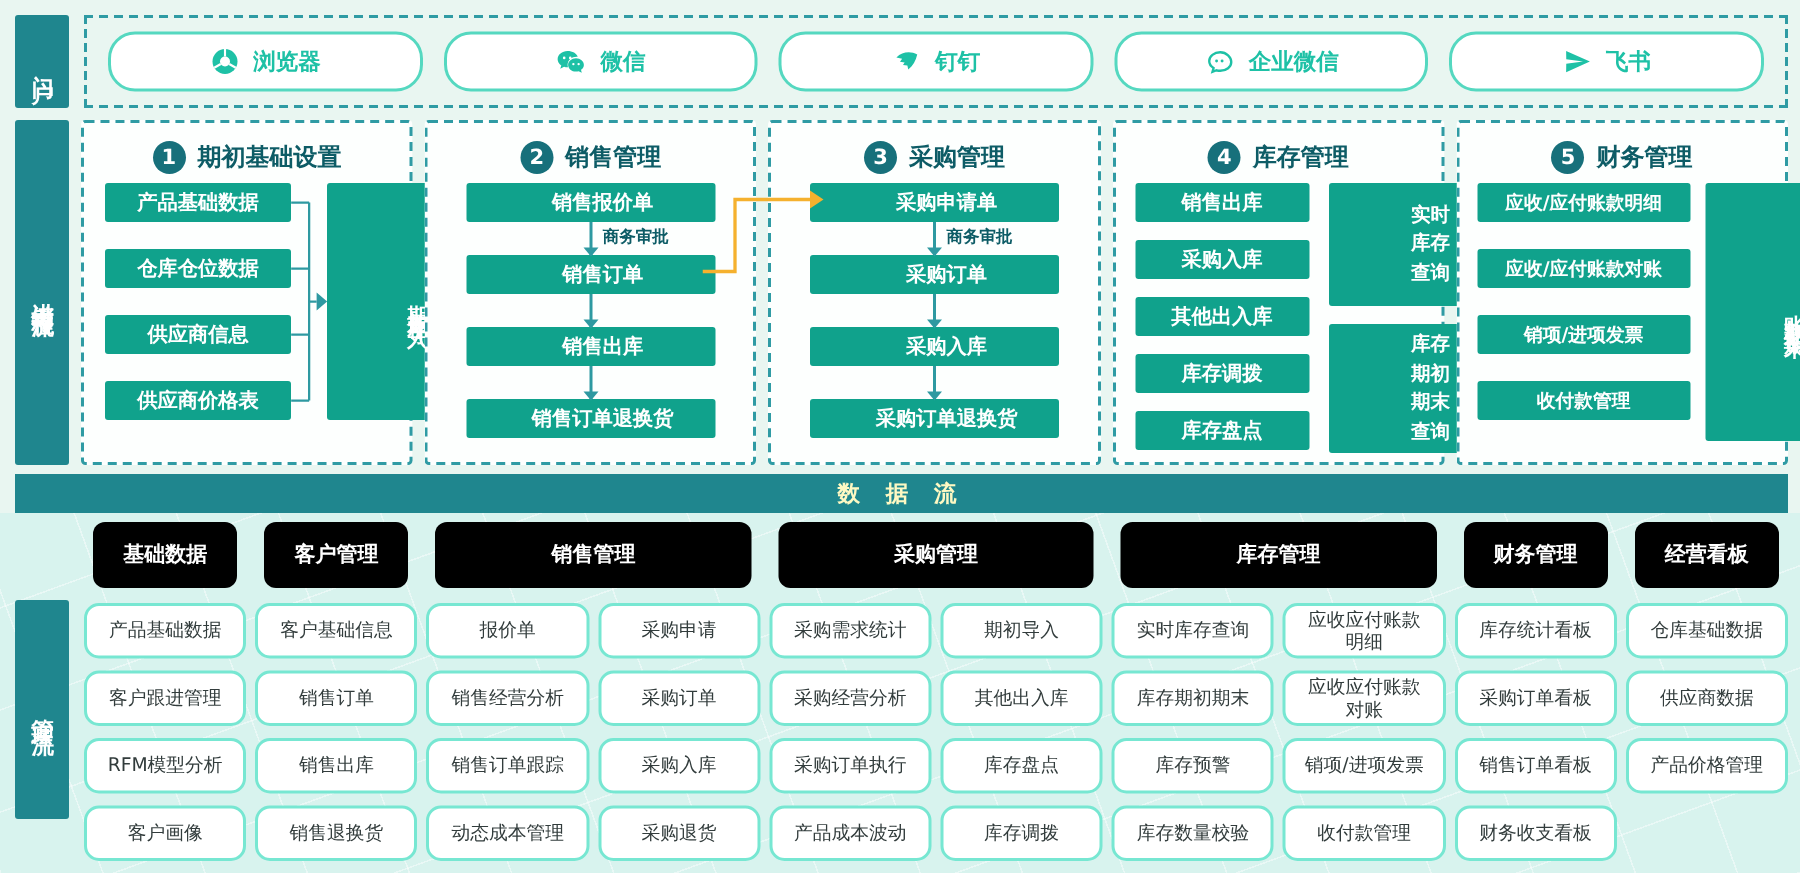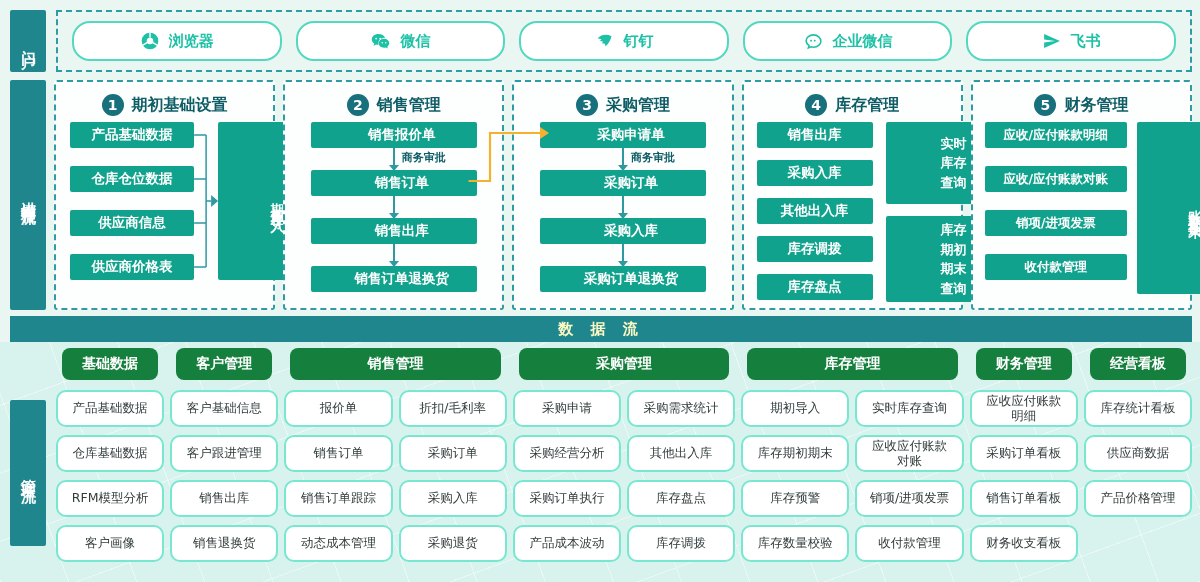--- a/index.html
+++ b/index.html
@@ -63,21 +63,21 @@
 
   
   .bottom-bg{position:absolute;left:0;top:342px;width:1200px;height:240px;background:#d8f3ee;
       background-image:
         repeating-linear-gradient(70deg, rgba(255,255,255,.45) 0 1px, transparent 1px 64px),
         repeating-linear-gradient(-20deg, rgba(255,255,255,.45) 0 1px, transparent 1px 64px);}
   .mgmt{position:absolute;left:10px;top:348px;width:1182px;height:226px;z-index:3;}
   .mg-label{position:absolute;left:0;top:52px;height:146px;}
   .mg-grid{position:absolute;left:46px;top:0;width:1136px;display:grid;
       grid-template-columns:repeat(10,1fr);column-gap:6px;row-gap:8px;}
-  .mg-head{height:32px;background:#15803d;color:#fff;font-weight:bold;font-size:14px;
+  .mg-head{height:44px;background:#000000;color:#fff;font-weight:bold;font-size:14px;
       display:flex;align-items:center;justify-content:center;border-radius:8px;margin:0 6px 2px;}
   .span2{grid-column:span 2;}
   .mg-cell{height:37px;background:#fff;border:2px solid #77e7d2;border-radius:10px;
       display:flex;align-items:center;justify-content:center;text-align:center;color:#323c3c;
       font-size:12.5px;line-height:1.15;padding:1px 3px;box-sizing:border-box;white-space:pre-line;}
 </style>
 </head>
 <body>
 
 <div class="page">
@@ -257,32 +257,32 @@
       <div class="mg-head">客户管理</div>
       <div class="mg-head span2">销售管理</div>
       <div class="mg-head span2">采购管理</div>
       <div class="mg-head span2">库存管理</div>
       <div class="mg-head">财务管理</div>
       <div class="mg-head">经营看板</div>
 
       <div class="mg-cell">产品基础数据</div>
       <div class="mg-cell">客户基础信息</div>
       <div class="mg-cell">报价单</div>
-      <div class="mg-cell">折扣/毛利率</div>
       <div class="mg-cell">采购申请</div>
       <div class="mg-cell">采购需求统计</div>
       <div class="mg-cell">期初导入</div>
       <div class="mg-cell">实时库存查询</div>
       <div class="mg-cell">应收应付账款
 明细</div>
       <div class="mg-cell">库存统计看板</div>
 
       <div class="mg-cell">仓库基础数据</div>
       <div class="mg-cell">客户跟进管理</div>
       <div class="mg-cell">销售订单</div>
+      <div class="mg-cell">销售经营分析</div>
       <div class="mg-cell">采购订单</div>
       <div class="mg-cell">采购经营分析</div>
       <div class="mg-cell">其他出入库</div>
       <div class="mg-cell">库存期初期末</div>
       <div class="mg-cell">应收应付账款
 对账</div>
       <div class="mg-cell">采购订单看板</div>
 
       <div class="mg-cell">供应商数据</div>
       <div class="mg-cell">RFM模型分析</div>

